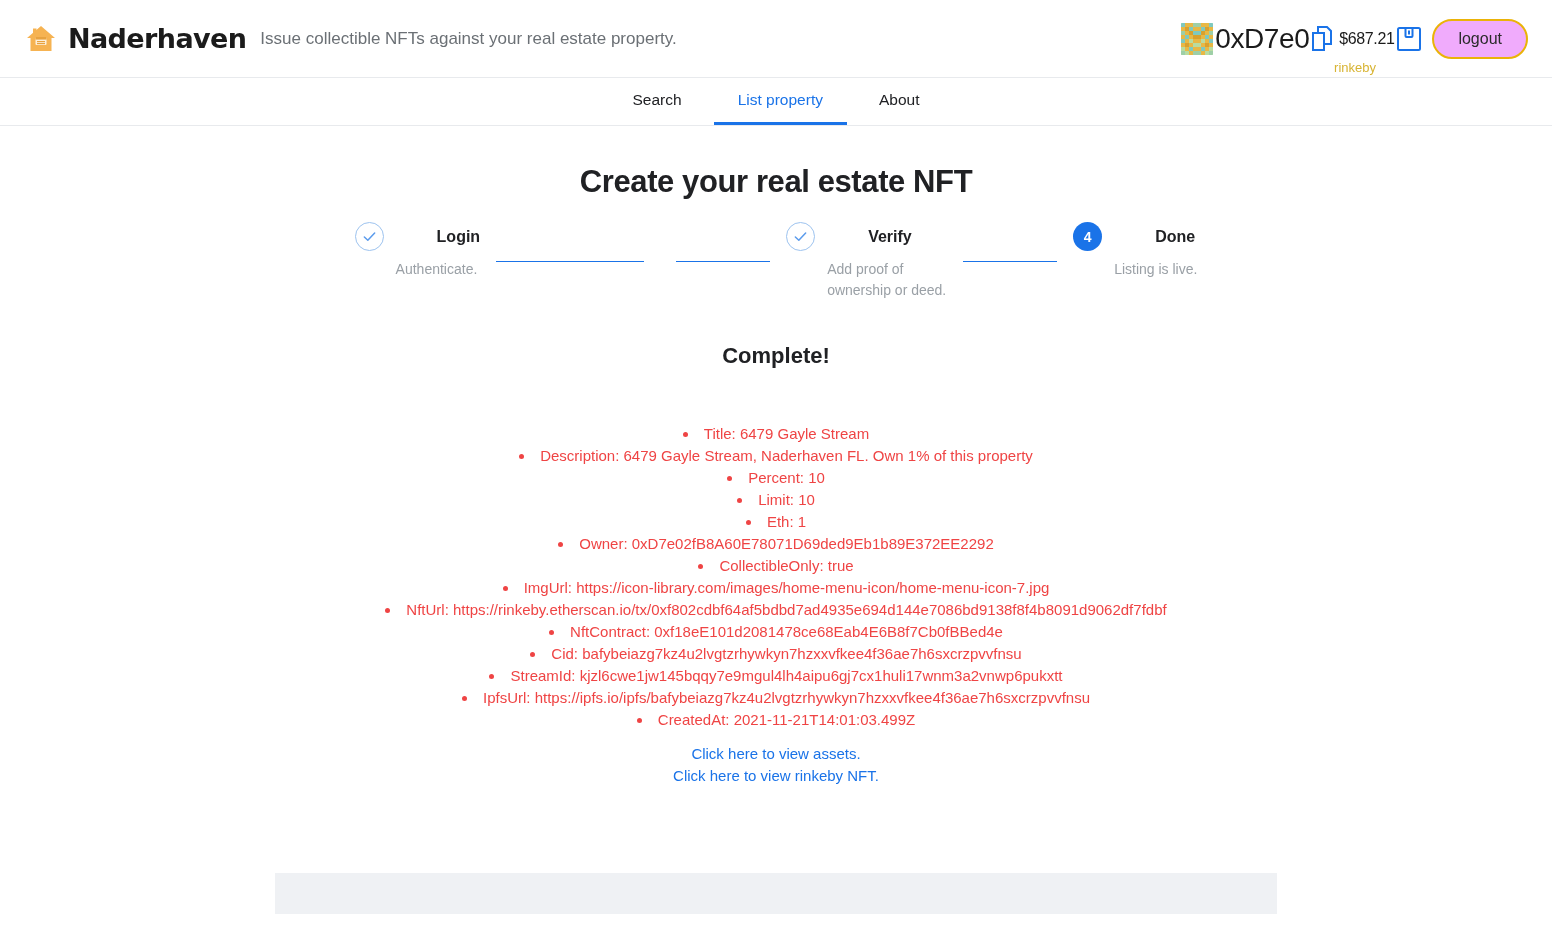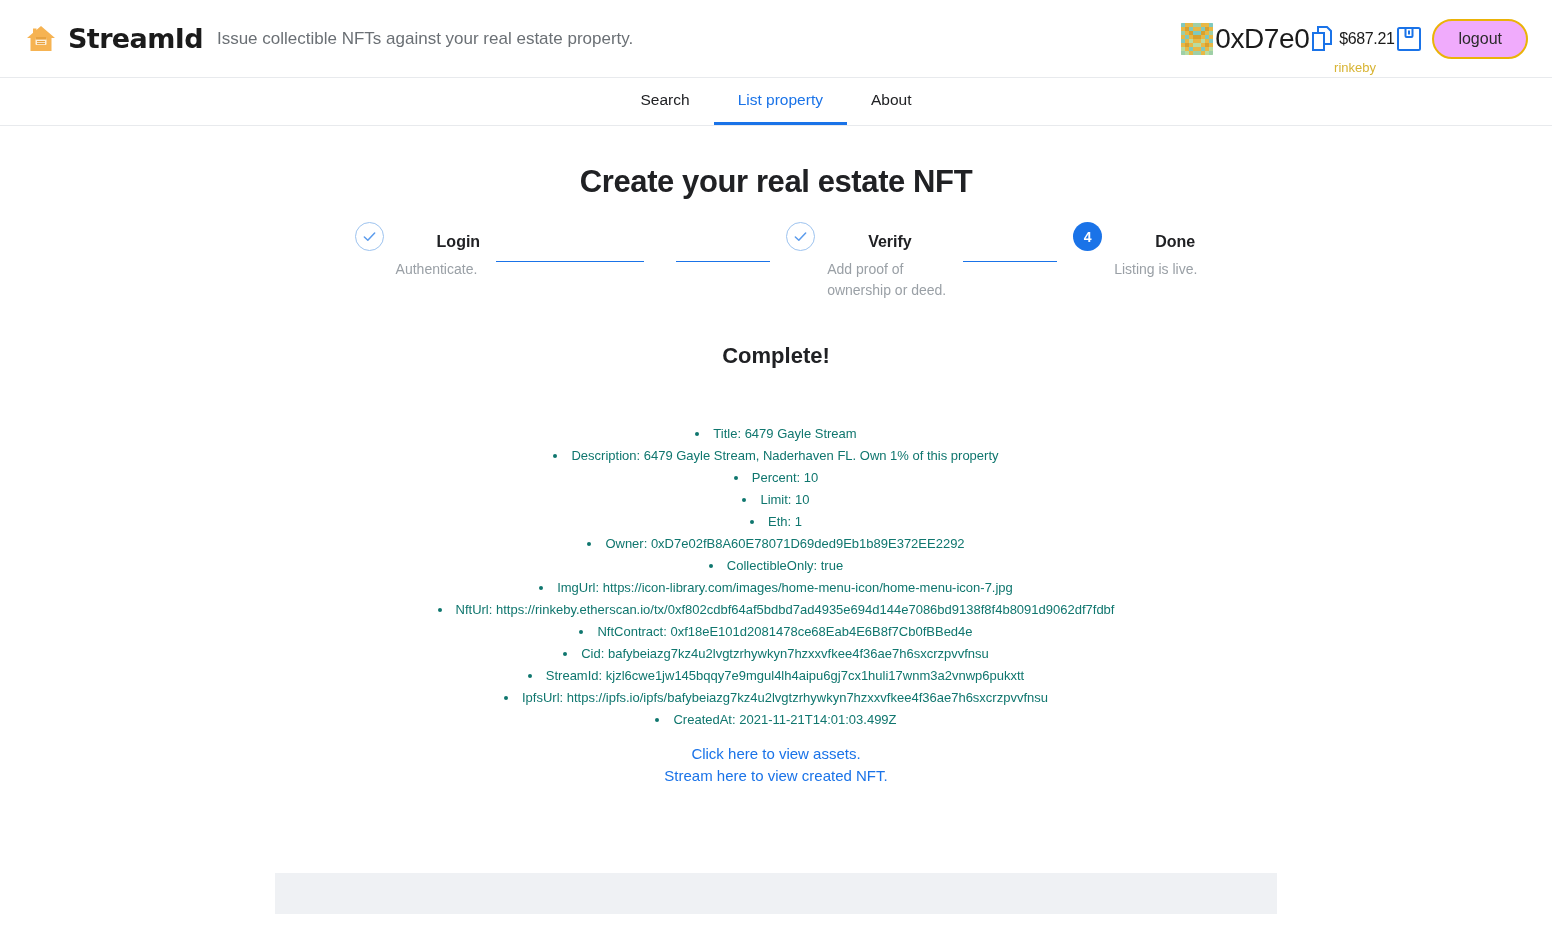--- a/index.html
+++ b/index.html
@@ -91,21 +91,21 @@
     font-family: "Liberation Sans", sans-serif;
   }
 
   
   .nav {
     height: 48px;
     border-bottom: 1px solid #e8eaed;
     display: flex;
     justify-content: center;
     align-items: stretch;
-    gap: 0;
+    gap: 8px;
   }
   .nav-item {
     display: flex;
     align-items: center;
     padding: 0 24px;
     font-size: 15.5px;
     color: #202124;
     cursor: pointer;
     border-bottom: 3px solid transparent;
     text-decoration: none;
@@ -127,21 +127,21 @@
   }
 
   
   .stepper {
     display: flex;
     justify-content: center;
     padding: 0 24px;
   }
   .stepper-inner { display: flex; align-items: flex-start; }
   .step { display: flex; flex-direction: column; }
-  .step-top { display: flex; align-items: flex-end; gap: 41px; }
+  .step-top { display: flex; align-items: center; gap: 41px; }
   .step-circle {
     width: 29px; height: 29px;
     border-radius: 50%;
     display: flex; align-items: center; justify-content: center;
     flex: 0 0 auto;
   }
   .step-circle.done {
     border: 1.5px solid #9dc3ef;
     background: #fff;
   }
@@ -188,22 +188,22 @@
   }
   .details {
     list-style: disc;
     margin: 54px 0 0 0;
     padding: 0;
     text-align: center;
   }
   .details li {
     display: list-item;
     list-style-position: inside;
-    font-size: 13px;
-    color: #0f766e;
+    font-size: 15px;
+    color: #ef4444;
     line-height: 22px;
     padding: 0;
   }
   .listing-info-title {
     text-align: center;
     font-size: 17px;
     font-weight: bold;
     color: #202124;
     margin-top: 4px;
   }
@@ -237,21 +237,21 @@
       <span>
         <svg class="logo-icon" viewBox="0 0 34 34" xmlns="http://www.w3.org/2000/svg">
           <path d="M17 4 L31 16 L27.5 16 L27.5 29 L6.5 29 L6.5 16 L3 16 Z" fill="#f6b352"></path>
           <path d="M9 12 L9 6.5 L12.5 6.5 L12.5 9.2 Z" fill="#f6b352"></path>
           <rect x="11.5" y="15" width="11" height="8" rx="1" fill="#fdf0db"></rect>
           <rect x="11.5" y="15" width="11" height="2.6" fill="#e8a23f"></rect>
           <rect x="13" y="19" width="8" height="1.2" fill="#e8a23f"></rect>
           <rect x="13" y="21" width="8" height="1.2" fill="#e8a23f"></rect>
         </svg>
       </span>
-      <span class="brand-name">StreamId</span>
+      <span class="brand-name">Naderhaven</span>
     </div>
     <div class="tagline">Issue collectible NFTs against your real estate property.</div>
 
     <div class="header-right">
       <span>
         <svg class="identicon" viewBox="0 0 8 8" shape-rendering="crispEdges" xmlns="http://www.w3.org/2000/svg">
           <rect width="8" height="8" fill="#b9dca0"></rect>
           <rect x="0" y="0" width="1" height="1" fill="#7fc9bf"></rect>
           <rect x="1" y="0" width="2" height="1" fill="#e8b845"></rect>
           <rect x="3" y="0" width="2" height="1" fill="#9ecfa7"></rect>
@@ -403,19 +403,19 @@
       <li>NftContract: 0xf18eE101d2081478ce68Eab4E6B8f7Cb0fBBed4e</li>
       <li>Cid: bafybeiazg7kz4u2lvgtzrhywkyn7hzxxvfkee4f36ae7h6sxcrzpvvfnsu</li>
       <li>StreamId: kjzl6cwe1jw145bqqy7e9mgul4lh4aipu6gj7cx1huli17wnm3a2vnwp6pukxtt</li>
       <li>IpfsUrl: https://ipfs.io/ipfs/bafybeiazg7kz4u2lvgtzrhywkyn7hzxxvfkee4f36ae7h6sxcrzpvvfnsu</li>
       <li>CreatedAt: 2021-11-21T14:01:03.499Z</li>
     </ul>
 
 
     <div class="links">
       <a>Click here to view assets.</a>
-      <a>Stream here to view created NFT.</a>
+      <a>Click here to view rinkeby NFT.</a>
     </div>
   </div>
 
   <div class="footer-block"></div>
 
 </div>
 
 </body></html>

